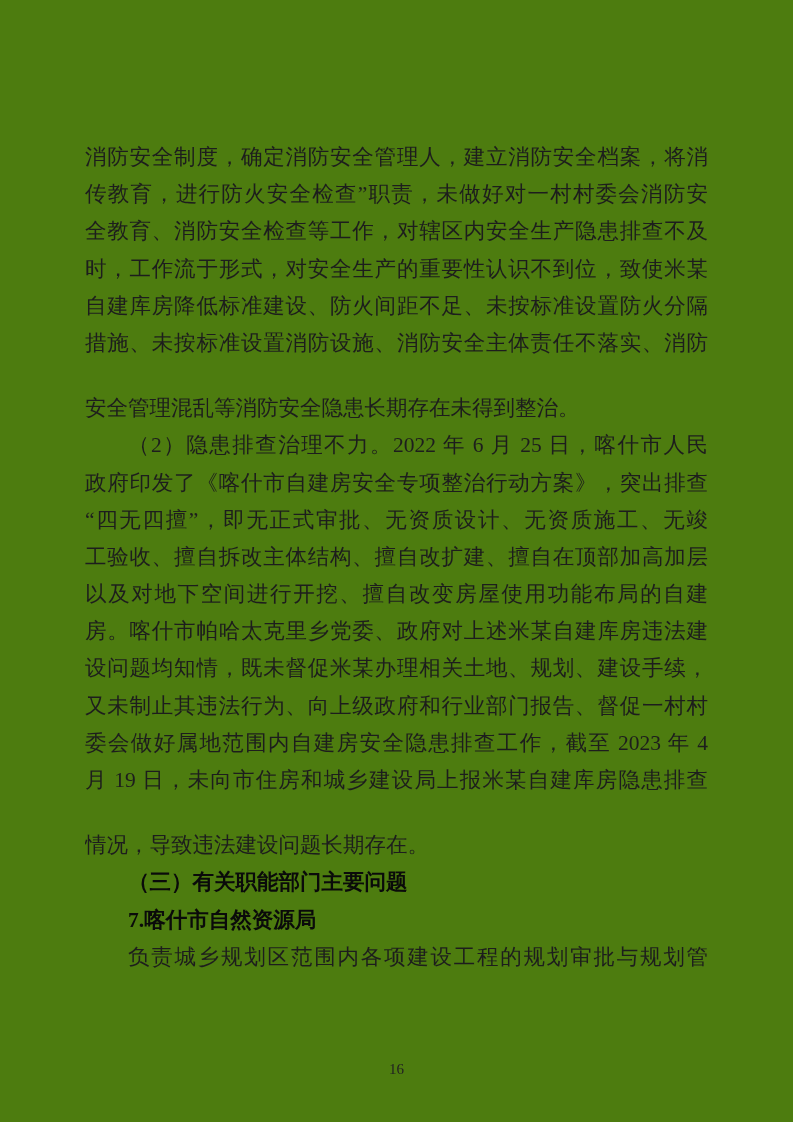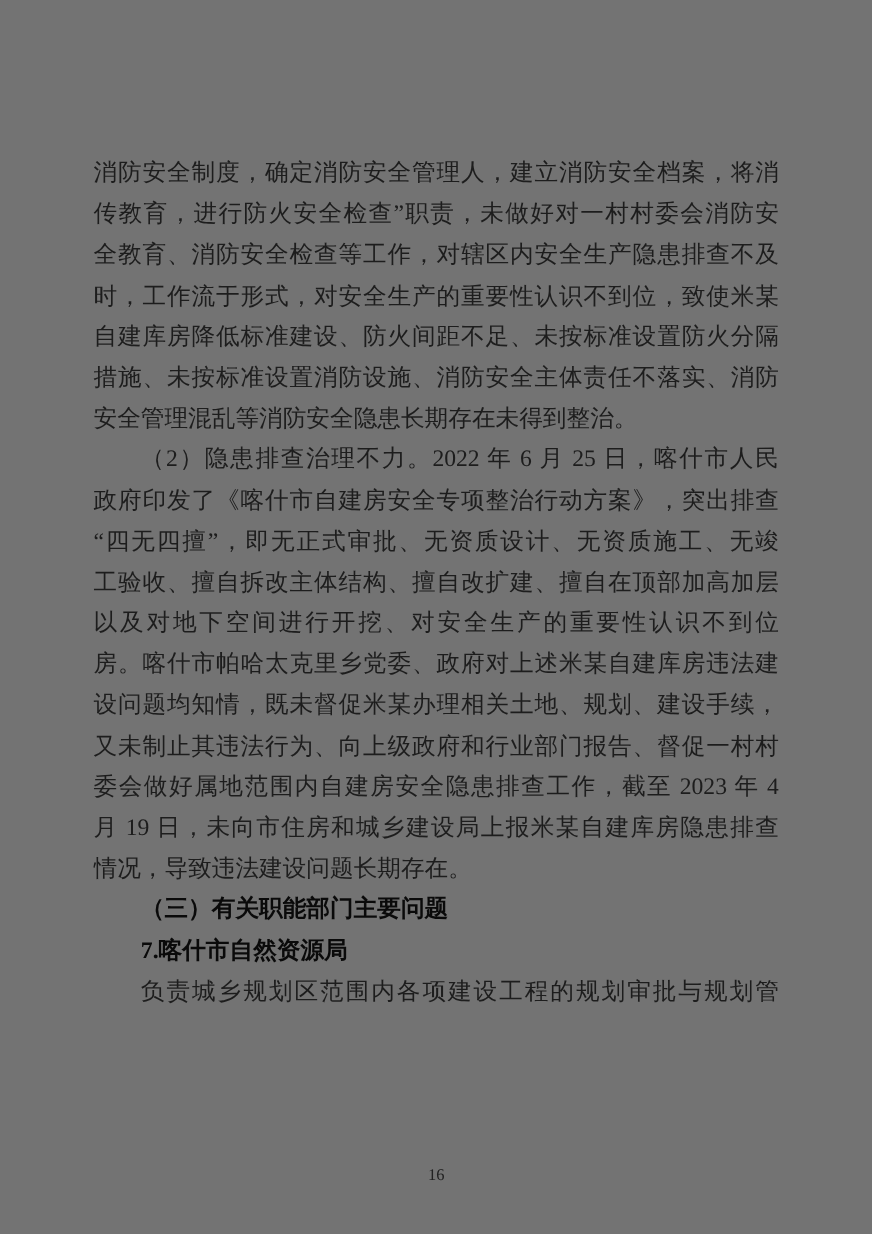--- a/index.html
+++ b/index.html
@@ -4,21 +4,21 @@
 <style>
   html, body {
     margin: 0;
     padding: 0;
     background: #ffffff;
   }
   .page {
     position: relative;
     width: 793px;
     height: 1122px;
-    background: #737373;
+    background: #4d7c0f;
     overflow: hidden;
     font-family: "Liberation Serif", "DejaVu Serif", serif;
     color: #1d1d1d;
   }
   .text-block {
     position: absolute;
     left: 85px;
     top: 139px;
     width: 623px;
   }
@@ -31,20 +31,21 @@
     text-align: justify;
     text-align-last: justify;
     text-justify: inter-character;
     overflow: hidden;
     white-space: nowrap;
     color: #1d1d1d;
   }
   .ln.end {
     text-align: center;
     text-align-last: left;
+    margin-top: 28px;
   }
   .ln.indent {
     text-indent: 2em;
   }
   .ln.head {
     font-weight: bold;
     color: #0a0a0a;
     text-align: right;
     text-align-last: left;
   }
@@ -71,21 +72,21 @@
     <p class="ln">全教育、消防安全检查等工作，对辖区内安全生产隐患排查不及</p>
     <p class="ln">时，工作流于形式，对安全生产的重要性认识不到位，致使米某</p>
     <p class="ln">自建库房降低标准建设、防火间距不足、未按标准设置防火分隔</p>
     <p class="ln">措施、未按标准设置消防设施、消防安全主体责任不落实、消防</p>
     <p class="ln end">安全管理混乱等消防安全隐患长期存在未得到整治。</p>
 
     <p class="ln indent">（2）隐患排查治理不力。2022 年 6 月 25 日，喀什市人民</p>
     <p class="ln">政府印发了《喀什市自建房安全专项整治行动方案》，突出排查</p>
     <p class="ln">“四无四擅”，即无正式审批、无资质设计、无资质施工、无竣</p>
     <p class="ln">工验收、擅自拆改主体结构、擅自改扩建、擅自在顶部加高加层</p>
-    <p class="ln">以及对地下空间进行开挖、对安全生产的重要性认识不到位</p>
+    <p class="ln">以及对地下空间进行开挖、擅自改变房屋使用功能布局的自建</p>
     <p class="ln">房。喀什市帕哈太克里乡党委、政府对上述米某自建库房违法建</p>
     <p class="ln">设问题均知情，既未督促米某办理相关土地、规划、建设手续，</p>
     <p class="ln">又未制止其违法行为、向上级政府和行业部门报告、督促一村村</p>
     <p class="ln">委会做好属地范围内自建房安全隐患排查工作，截至 2023 年 4</p>
     <p class="ln">月 19 日，未向市住房和城乡建设局上报米某自建库房隐患排查</p>
     <p class="ln end">情况，导致违法建设问题长期存在。</p>
 
     <p class="ln head indent">（三）有关职能部门主要问题</p>
 
     <p class="ln head indent">7.喀什市自然资源局</p>

